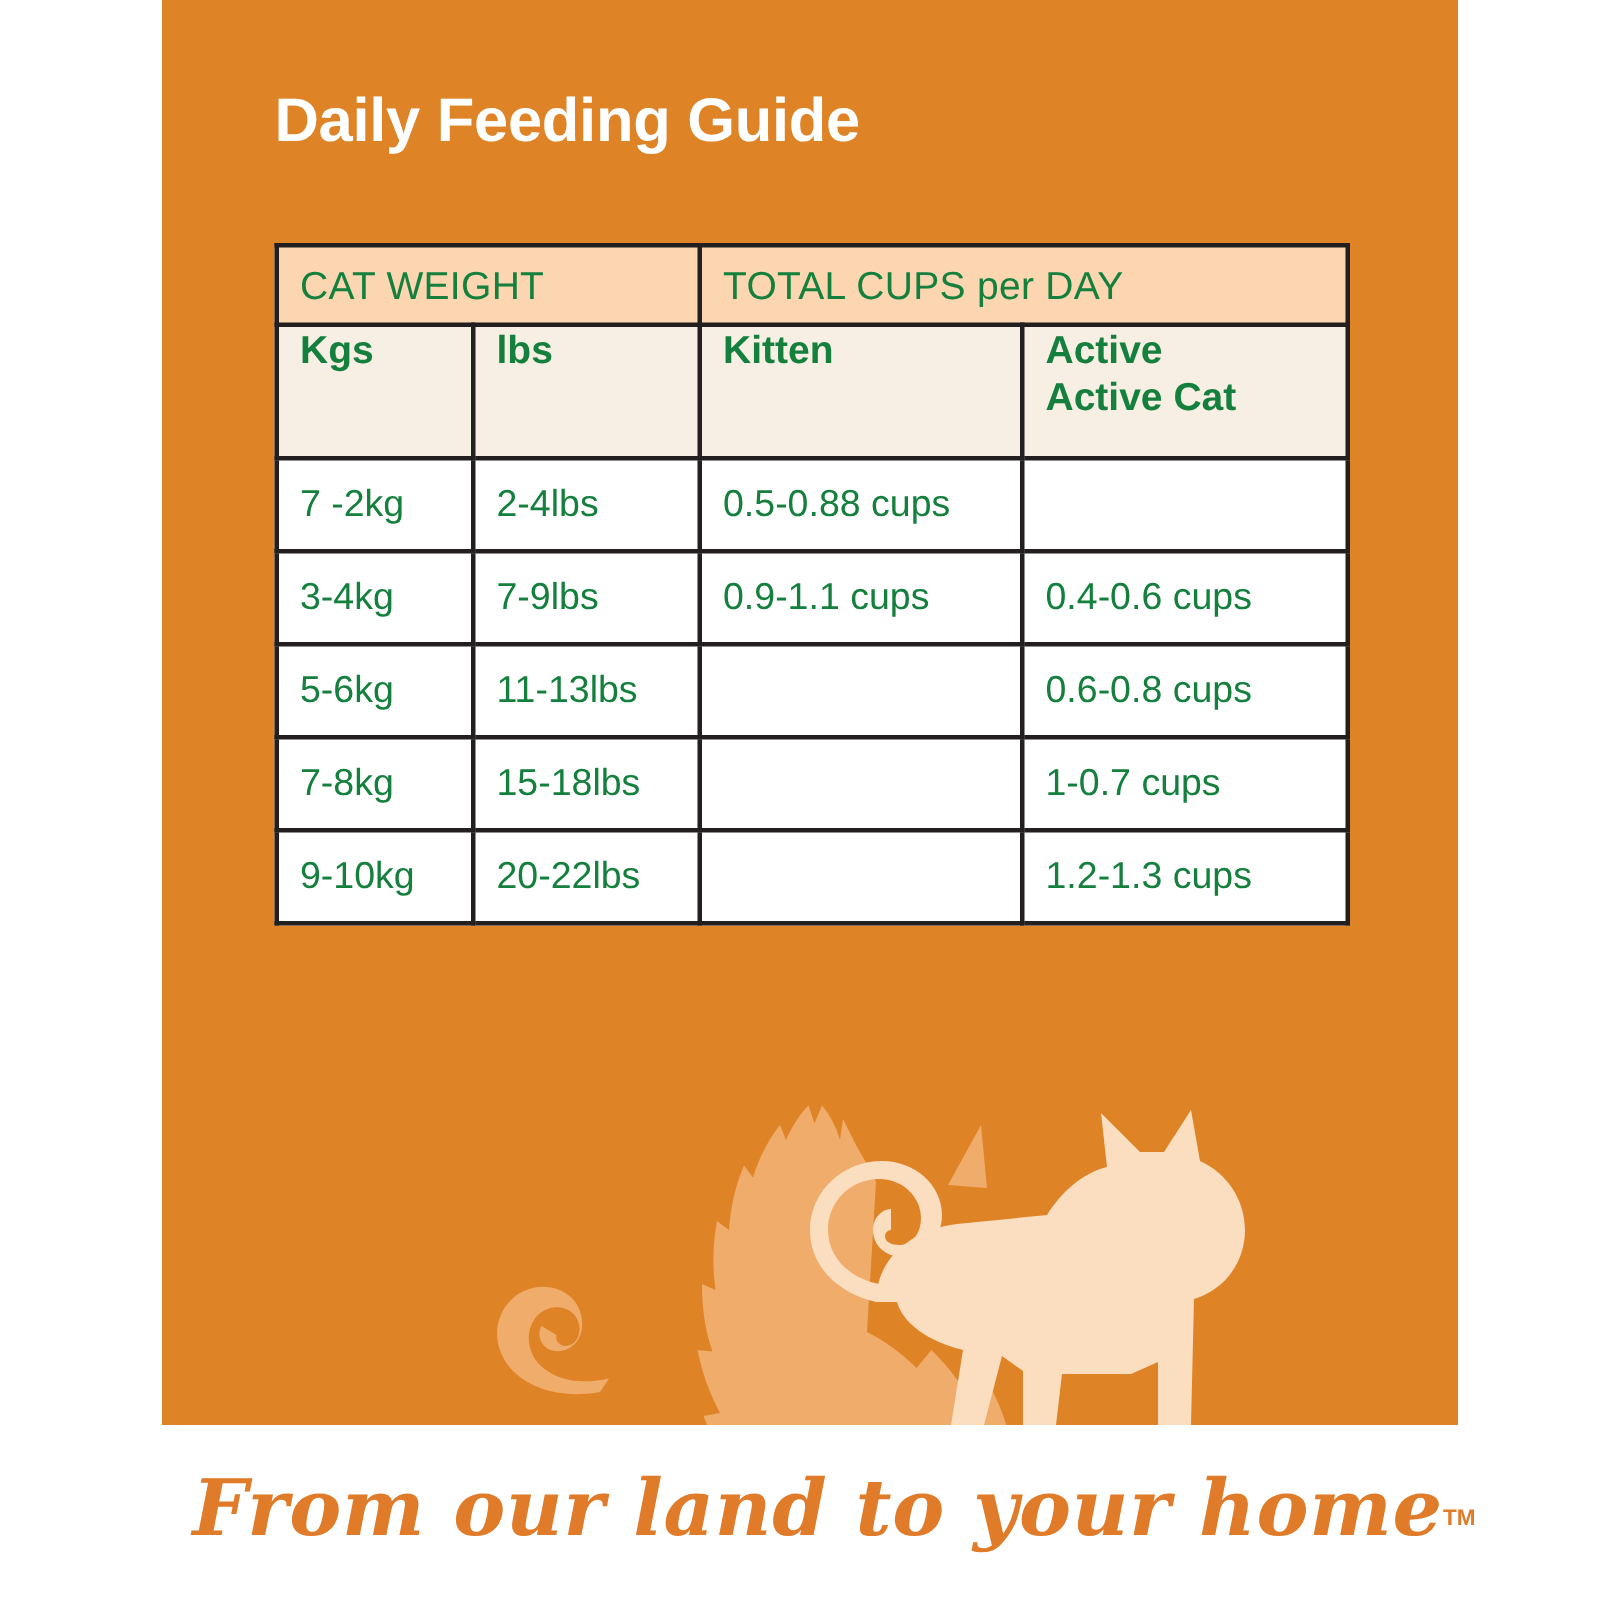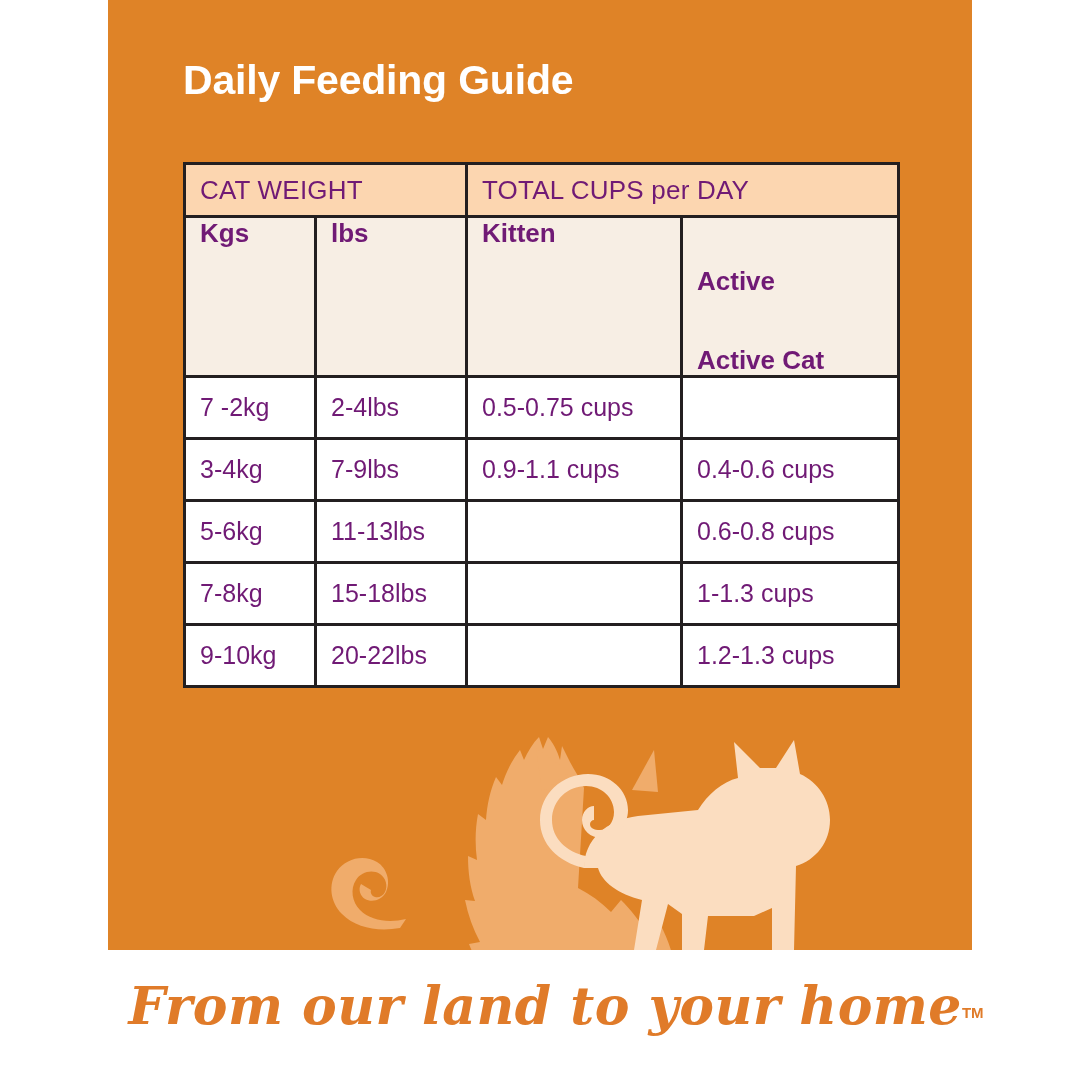--- a/index.html
+++ b/index.html
@@ -62,21 +62,21 @@
     table-layout: fixed;
     background: #ffffff;
   }
 
   table.feeding th,
   table.feeding td {
     border: 3px solid #231f20;
     padding: 0 14px;
     text-align: left;
     vertical-align: middle;
-    color: #701a75;
+    color: #15803d;
     font-family: "Liberation Sans", sans-serif;
     font-weight: normal;
     font-size: 25px;
     line-height: 1.18;
   }
 
   
   col.c-kgs   { width: 131px; }
   col.c-lbs   { width: 151px; }
   col.c-kit   { width: 215px; }
@@ -100,21 +100,21 @@
     font-weight: bold;
   }
 
   
   tr.data td {
     background: #ffffff;
     height: 59px;
     font-size: 25px;
   }
 
-  .two-line { display: block; margin-top: 48px; }
+  .two-line { display: block; }
 
   
   .cats {
     position: absolute;
     left: 0;
     top: 0;
     width: 864px;
     height: 950px;
     pointer-events: none;
   }
@@ -286,40 +286,40 @@
             <th>
               <span class="two-line">Active</span>
               <span class="two-line">Active Cat</span>
             </th>
           </tr>
         </thead>
         <tbody>
           <tr class="data">
             <td>7 -2kg</td>
             <td>2-4lbs</td>
-            <td>0.5-0.75 cups</td>
+            <td>0.5-0.88 cups</td>
             <td></td>
           </tr>
           <tr class="data">
             <td>3-4kg</td>
             <td>7-9lbs</td>
             <td>0.9-1.1 cups</td>
             <td>0.4-0.6 cups</td>
           </tr>
           <tr class="data">
             <td>5-6kg</td>
             <td>11-13lbs</td>
             <td></td>
             <td>0.6-0.8 cups</td>
           </tr>
           <tr class="data">
             <td>7-8kg</td>
             <td>15-18lbs</td>
             <td></td>
-            <td>1-1.3 cups</td>
+            <td>1-0.7 cups</td>
           </tr>
           <tr class="data">
             <td>9-10kg</td>
             <td>20-22lbs</td>
             <td></td>
             <td>1.2-1.3 cups</td>
           </tr>
         </tbody>
       </table>
     </div>

